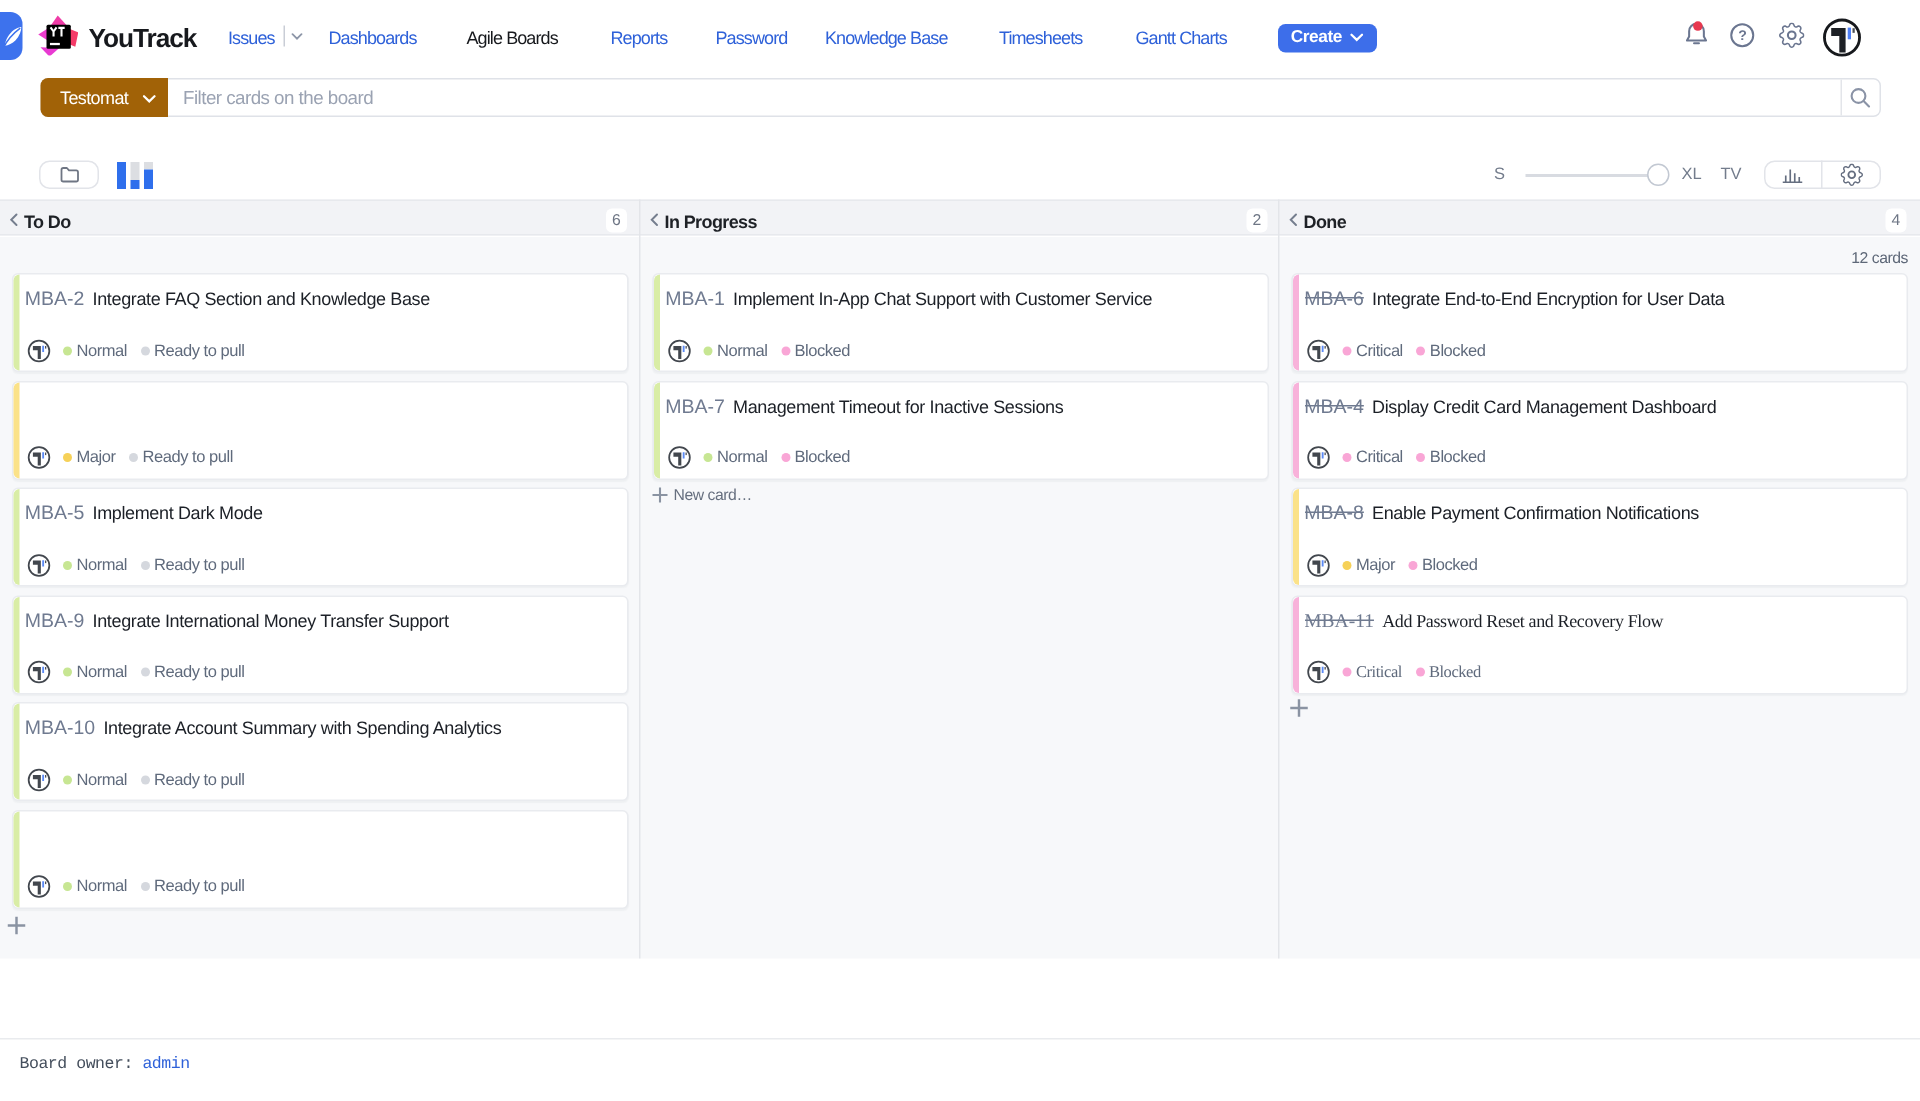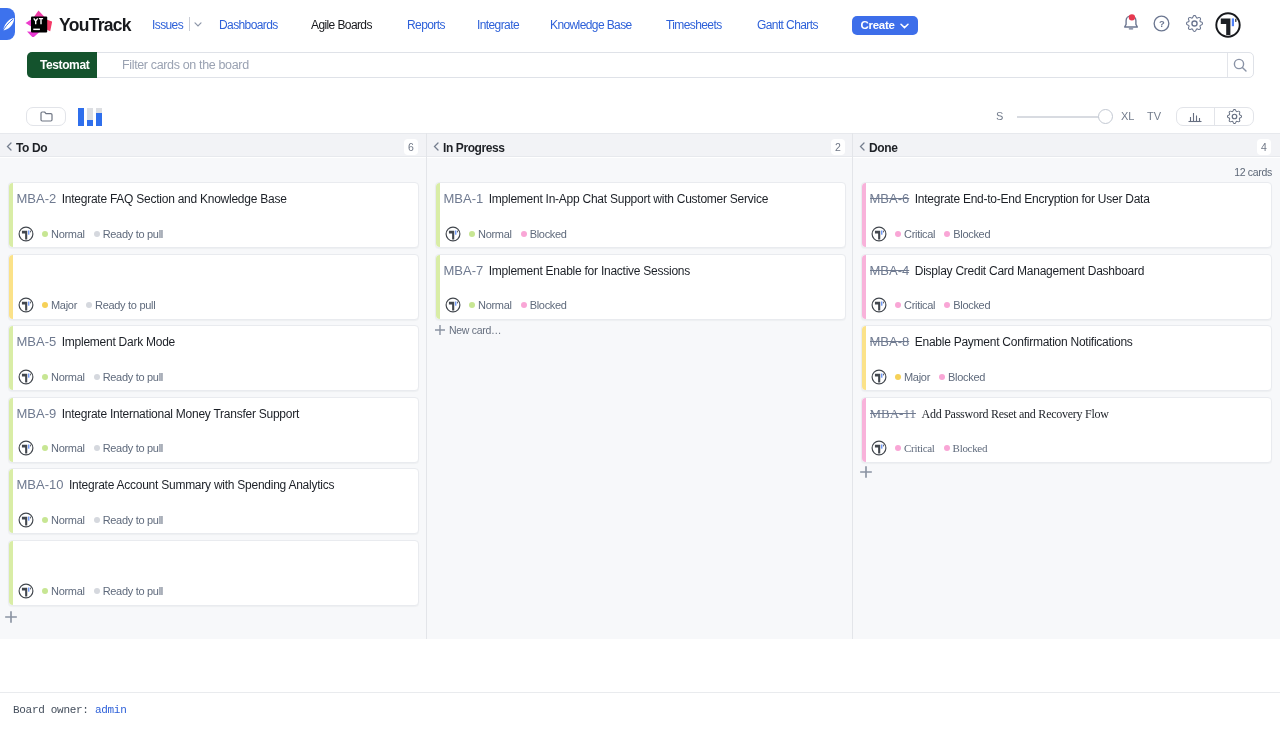--- a/index.html
+++ b/index.html
@@ -7,21 +7,21 @@
 #page{position:relative;width:1280px;height:734px;background:#fff;}
 .abs{position:absolute;}
 
 #chip{left:-13px;top:8px;width:28px;height:32px;background:#3d72ed;border-radius:8px;}
 #wordmark{left:59px;top:15px;font-size:17.5px;font-weight:700;color:#17191d;letter-spacing:-0.7px;}
 .nav{top:17.5px;font-size:12px;font-weight:400;color:#2e61d9;letter-spacing:-0.6px;}
 .nav.dark{color:#17191d;}
 #navdiv{left:189px;top:16.5px;width:1px;height:14px;background:#c9cdd6;}
 #createbtn{left:852px;top:16px;width:66px;height:19px;background:#3d6eea;border-radius:5px;color:#fff;font-size:11.5px;font-weight:700;letter-spacing:-0.3px;text-align:center;line-height:19px;}
 
-#testomat{left:27px;top:52px;width:70px;height:26px;background:#14532d;border-radius:5px 0 0 5px;color:#fff;font-size:12px;font-weight:700;letter-spacing:-0.4px;line-height:26px;padding-left:13px;}
+#testomat{left:27px;top:52px;width:85px;height:26px;background:#a16207;border-radius:5px 0 0 5px;color:#fff;font-size:12px;font-weight:400;letter-spacing:-0.4px;line-height:26px;padding-left:13px;}
 #filterinput{left:27px;top:52px;width:1227px;height:26px;border:1px solid #dfe2e8;border-radius:5px;}
 #filterph{left:122px;top:58px;font-size:12.5px;letter-spacing:-0.35px;color:#9aa2b2;}
 #searchdiv{left:1227px;top:53px;width:1px;height:24px;background:#e3e5ea;}
 
 #folderbtn{left:26px;top:107px;width:40px;height:19px;border:1px solid #e2e4e9;border-radius:7px;}
 
 .lbl{font-size:11px;color:#737c8c;}
 #track{left:1017px;top:116px;width:90px;height:1.5px;background:#d8dbe1;}
 #knob{left:1098px;top:109px;width:15px;height:15px;border-radius:50%;background:#fff;border:1.5px solid #c2c8d2;}
 #btngroup{left:1176px;top:107px;width:78px;height:19px;border:1px solid #e2e4e9;border-radius:7px;}
@@ -78,21 +78,21 @@
   </svg>
   <div class="abs" id="wordmark">YouTrack</div>
   <div class="abs nav" style="left:152px;">Issues</div>
   <div class="abs" id="navdiv"></div>
   <svg class="abs" style="left:194px;top:21.5px;" width="8" height="5" viewBox="0 0 8 5">
       <path d="M1 0.8 L4 3.8 L7 0.8" stroke="#8d96a8" stroke-width="1.2" fill="none" stroke-linecap="round"></path>
     </svg>
   <div class="abs nav" style="left:219px;">Dashboards</div>
   <div class="abs nav dark" style="left:311px;">Agile Boards</div>
   <div class="abs nav" style="left:407px;">Reports</div>
-  <div class="abs nav" style="left:477px;">Integrate</div>
+  <div class="abs nav" style="left:477px;">Password</div>
   <div class="abs nav" style="left:550px;">Knowledge Base</div>
   <div class="abs nav" style="left:666px;">Timesheets</div>
   <div class="abs nav" style="left:757px;">Gantt Charts</div>
   <div class="abs" id="createbtn">Create <svg width="9" height="6" viewBox="0 0 9 6" style="margin-left:3px;">
         <path d="M1 1.2 L4.5 4.6 L8 1.2" stroke="#fff" stroke-width="1.5" fill="none" stroke-linecap="round"></path>
       </svg></div>
   <svg class="abs icon" style="left:1121px;top:13px;" width="20" height="20" viewBox="0 0 22 22">
       <path d="M11 3.2 C7.9 3.2 5.6 5.5 5.6 8.6 L5.6 12.5 L4 15.4 L18 15.4 L16.4 12.5 L16.4 8.6 C16.4 5.5 14.1 3.2 11 3.2 Z" fill="none" stroke="#6b7690" stroke-width="1.5" stroke-linejoin="round"></path>
       <path d="M9.2 17.4 L12.8 17.4" stroke="#6b7690" stroke-width="1.5" stroke-linecap="round"></path>
       <circle cx="12" cy="4.8" r="3.5" fill="#e7384f"></circle>
@@ -306,21 +306,21 @@
         <span class="dot d-n"></span>
         <span class="mtx">Normal</span>
         <span class="dot d-b"></span>
         <span class="mtx2">Blocked</span>
       </div>
     </div>
   <div class="card" style="left:435px;top:253.5px;">
       <div class="stripe st-n"></div>
       <div class="trow">
         <span class="cid">MBA-7</span>
-        <span class="ctt">Implement Enable for Inactive Sessions</span>
+        <span class="ctt">Management Timeout for Inactive Sessions</span>
       </div>
       <div class="meta">
         <svg class="av" width="16" height="16" viewBox="0 0 26 26">
           <circle cx="13" cy="13" r="11.2" fill="#fff" stroke="#42474e" stroke-width="1.9"></circle>
           <path d="M6.4 7.6 H15 V21.8 H11.6 V12.1 H6.4 Z" fill="#42474e"></path>
           <rect x="16.5" y="7.3" width="2" height="6.8" fill="#5b8af5"></rect>
           <rect x="19.5" y="7.6" width="1.4" height="2.8" fill="#4c5058"></rect>
         </svg>
         <span class="dot d-n"></span>
         <span class="mtx">Normal</span>

